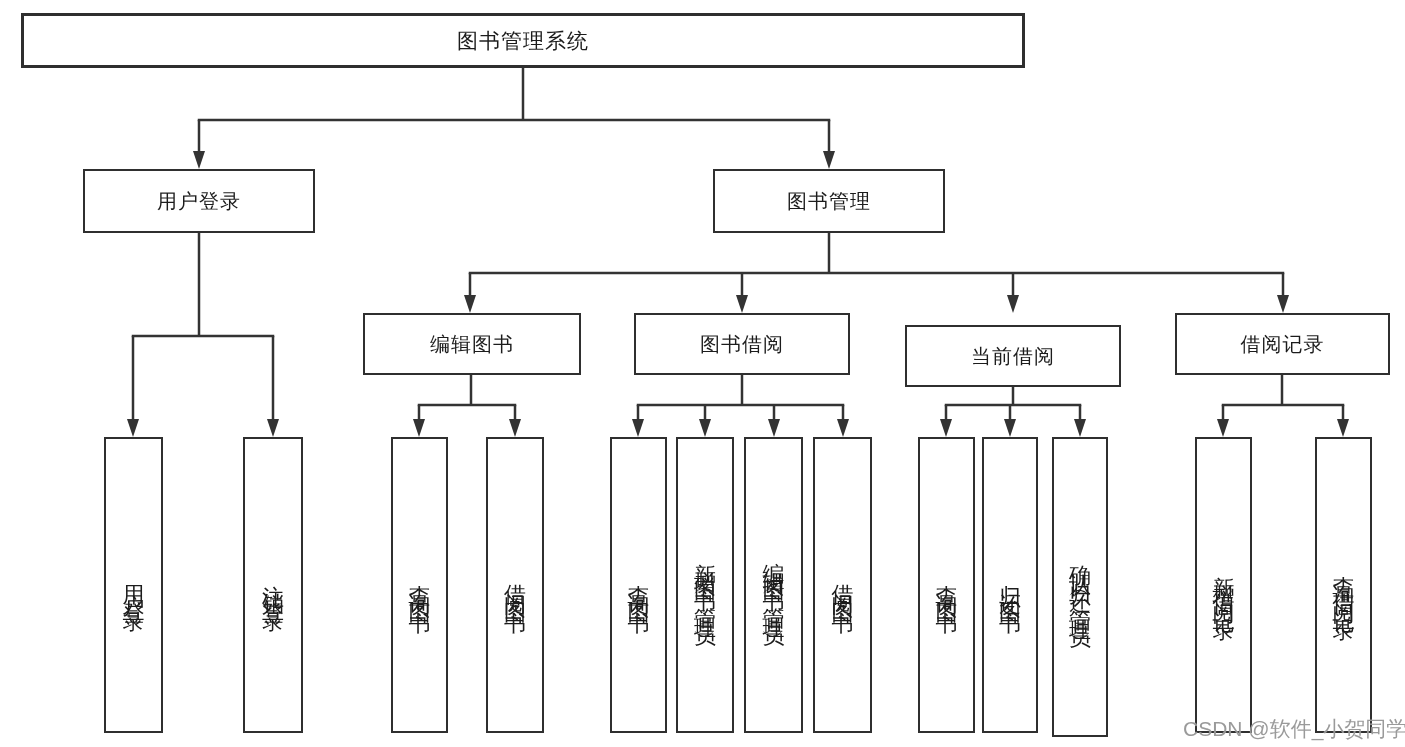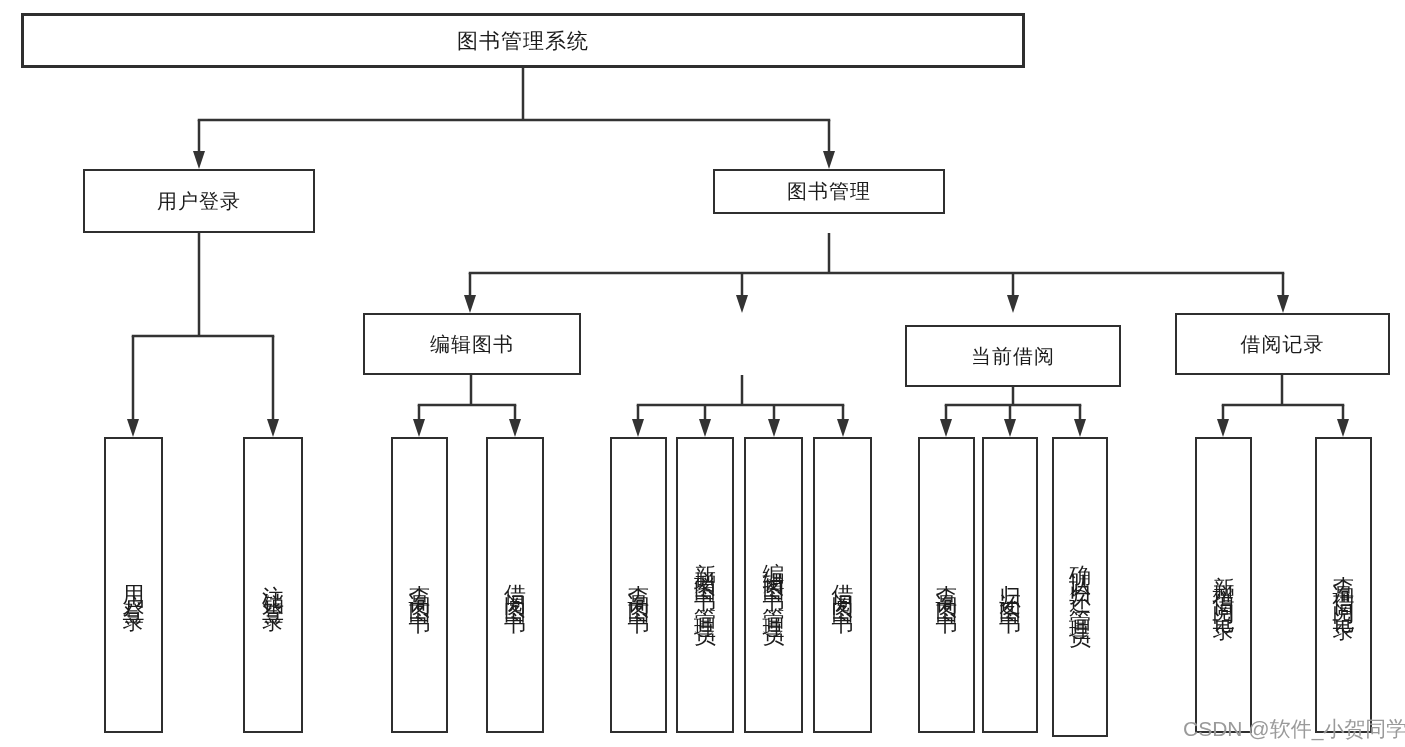--- a/index.html
+++ b/index.html
@@ -120,23 +120,24 @@
       <polygon points="1004,419 1016,419 1010,437"></polygon>
       <polygon points="1074,419 1086,419 1080,437"></polygon>
       <polygon points="1217,419 1229,419 1223,437"></polygon>
       <polygon points="1337,419 1349,419 1343,437"></polygon>
     </g>
   </svg>
 
   <div class="node hnode root-node" style="left:21px; top:13px; width:1004px; height:55px;">图书管理系统</div>
 
   <div class="node hnode" style="left:83px; top:169px; width:232px; height:64px;">用户登录</div>
-  <div class="node hnode" style="left:713px; top:169px; width:232px; height:45px;">图书管理</div>
+  <div class="node hnode" style="left:713px; top:169px; width:232px; height:64px;">图书管理</div>
 
   <div class="node hnode" style="left:363px; top:313px; width:218px; height:62px;">编辑图书</div>
+  <div class="node hnode" style="left:634px; top:313px; width:216px; height:62px;">图书借阅</div>
   <div class="node hnode" style="left:905px; top:313px; width:216px; height:62px;margin-top:12px;">当前借阅</div>
   <div class="node hnode" style="left:1175px; top:313px; width:215px; height:62px;">借阅记录</div>
 
   <div class="node vnode" style="left:104px; top:437px; width:59px; height:296px;">
     <span>用户登录</span>
   </div>
   <div class="node vnode" style="left:243px; top:437px; width:60px; height:296px;">
     <span>注销登录</span>
   </div>
 

